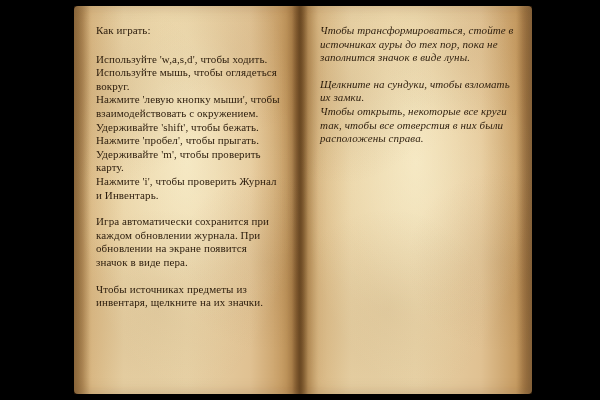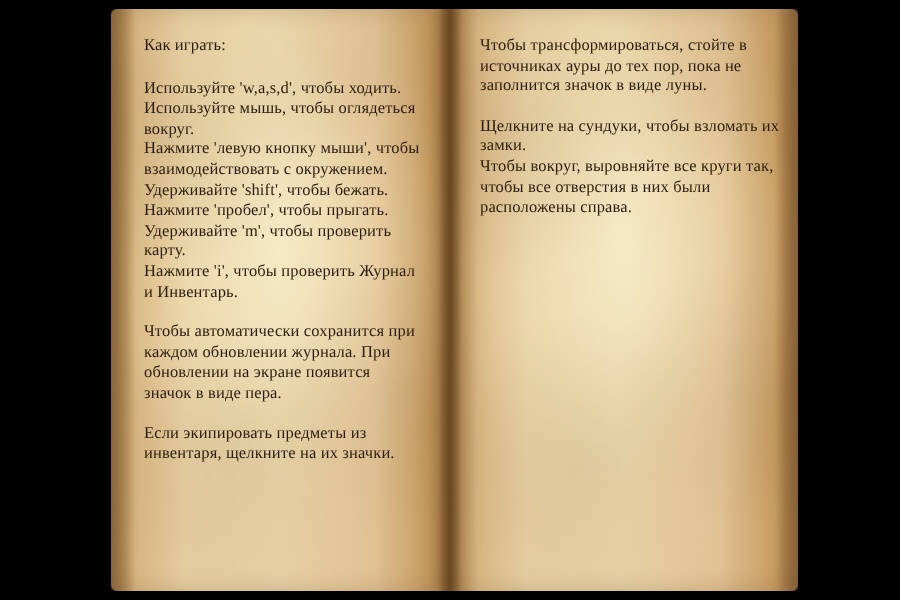--- a/index.html
+++ b/index.html
@@ -96,20 +96,21 @@
     z-index: 3;
     padding: 18px 20px 16px 22px;
     color: #2b1c0c;
     font-size: 11px;
     line-height: 13.6px;
     letter-spacing: 0.1px;
   }
   #page-right .page-text {
     padding-left: 20px;
     padding-right: 12px;
+    font-style: italic;
   }
 
   .para {
     margin: 0 0 13px 0;
     white-space: pre-line;
   }
   .para:last-child { margin-bottom: 0; }
 
   .heading {
     margin: 0 0 15px 0;
@@ -123,29 +124,29 @@
   <div class="page" id="page-left">
     <div class="page-text">
       <p class="para heading">Как играть:</p>
       <p class="para">Используйте 'w,a,s,d', чтобы ходить.
 Используйте мышь, чтобы оглядеться вокруг.
 Нажмите 'левую кнопку мыши', чтобы взаимодействовать с окружением.
 Удерживайте 'shift', чтобы бежать.
 Нажмите 'пробел', чтобы прыгать.
 Удерживайте 'm', чтобы проверить карту.
 Нажмите 'i', чтобы проверить Журнал и Инвентарь.</p>
-      <p class="para">Чтобы автоматически сохранится при каждом обновлении журнала. При обновлении на экране появится значок в виде пера.</p>
-      <p class="para">Если экипировать предметы из инвентаря, щелкните на их значки.</p>
+      <p class="para">Игра автоматически сохранится при каждом обновлении журнала. При обновлении на экране появится значок в виде пера.</p>
+      <p class="para">Чтобы источниках предметы из инвентаря, щелкните на их значки.</p>
     </div>
   </div>
 
   <div class="page" id="page-right">
     <div class="page-text">
       <p class="para">Чтобы трансформироваться, стойте в источниках ауры до тех пор, пока не заполнится значок в виде луны.</p>
       <p class="para">Щелкните на сундуки, чтобы взломать их замки.
-Чтобы вокруг, выровняйте все круги так, чтобы все отверстия в них были расположены справа.</p>
+Чтобы открыть, некоторые все круги так, чтобы все отверстия в них были расположены справа.</p>
     </div>
   </div>
 
   <div id="gutter"></div>
   <div class="edge" id="edge-left"></div>
   <div class="edge" id="edge-right"></div>
 </div>
 
 </body></html>

